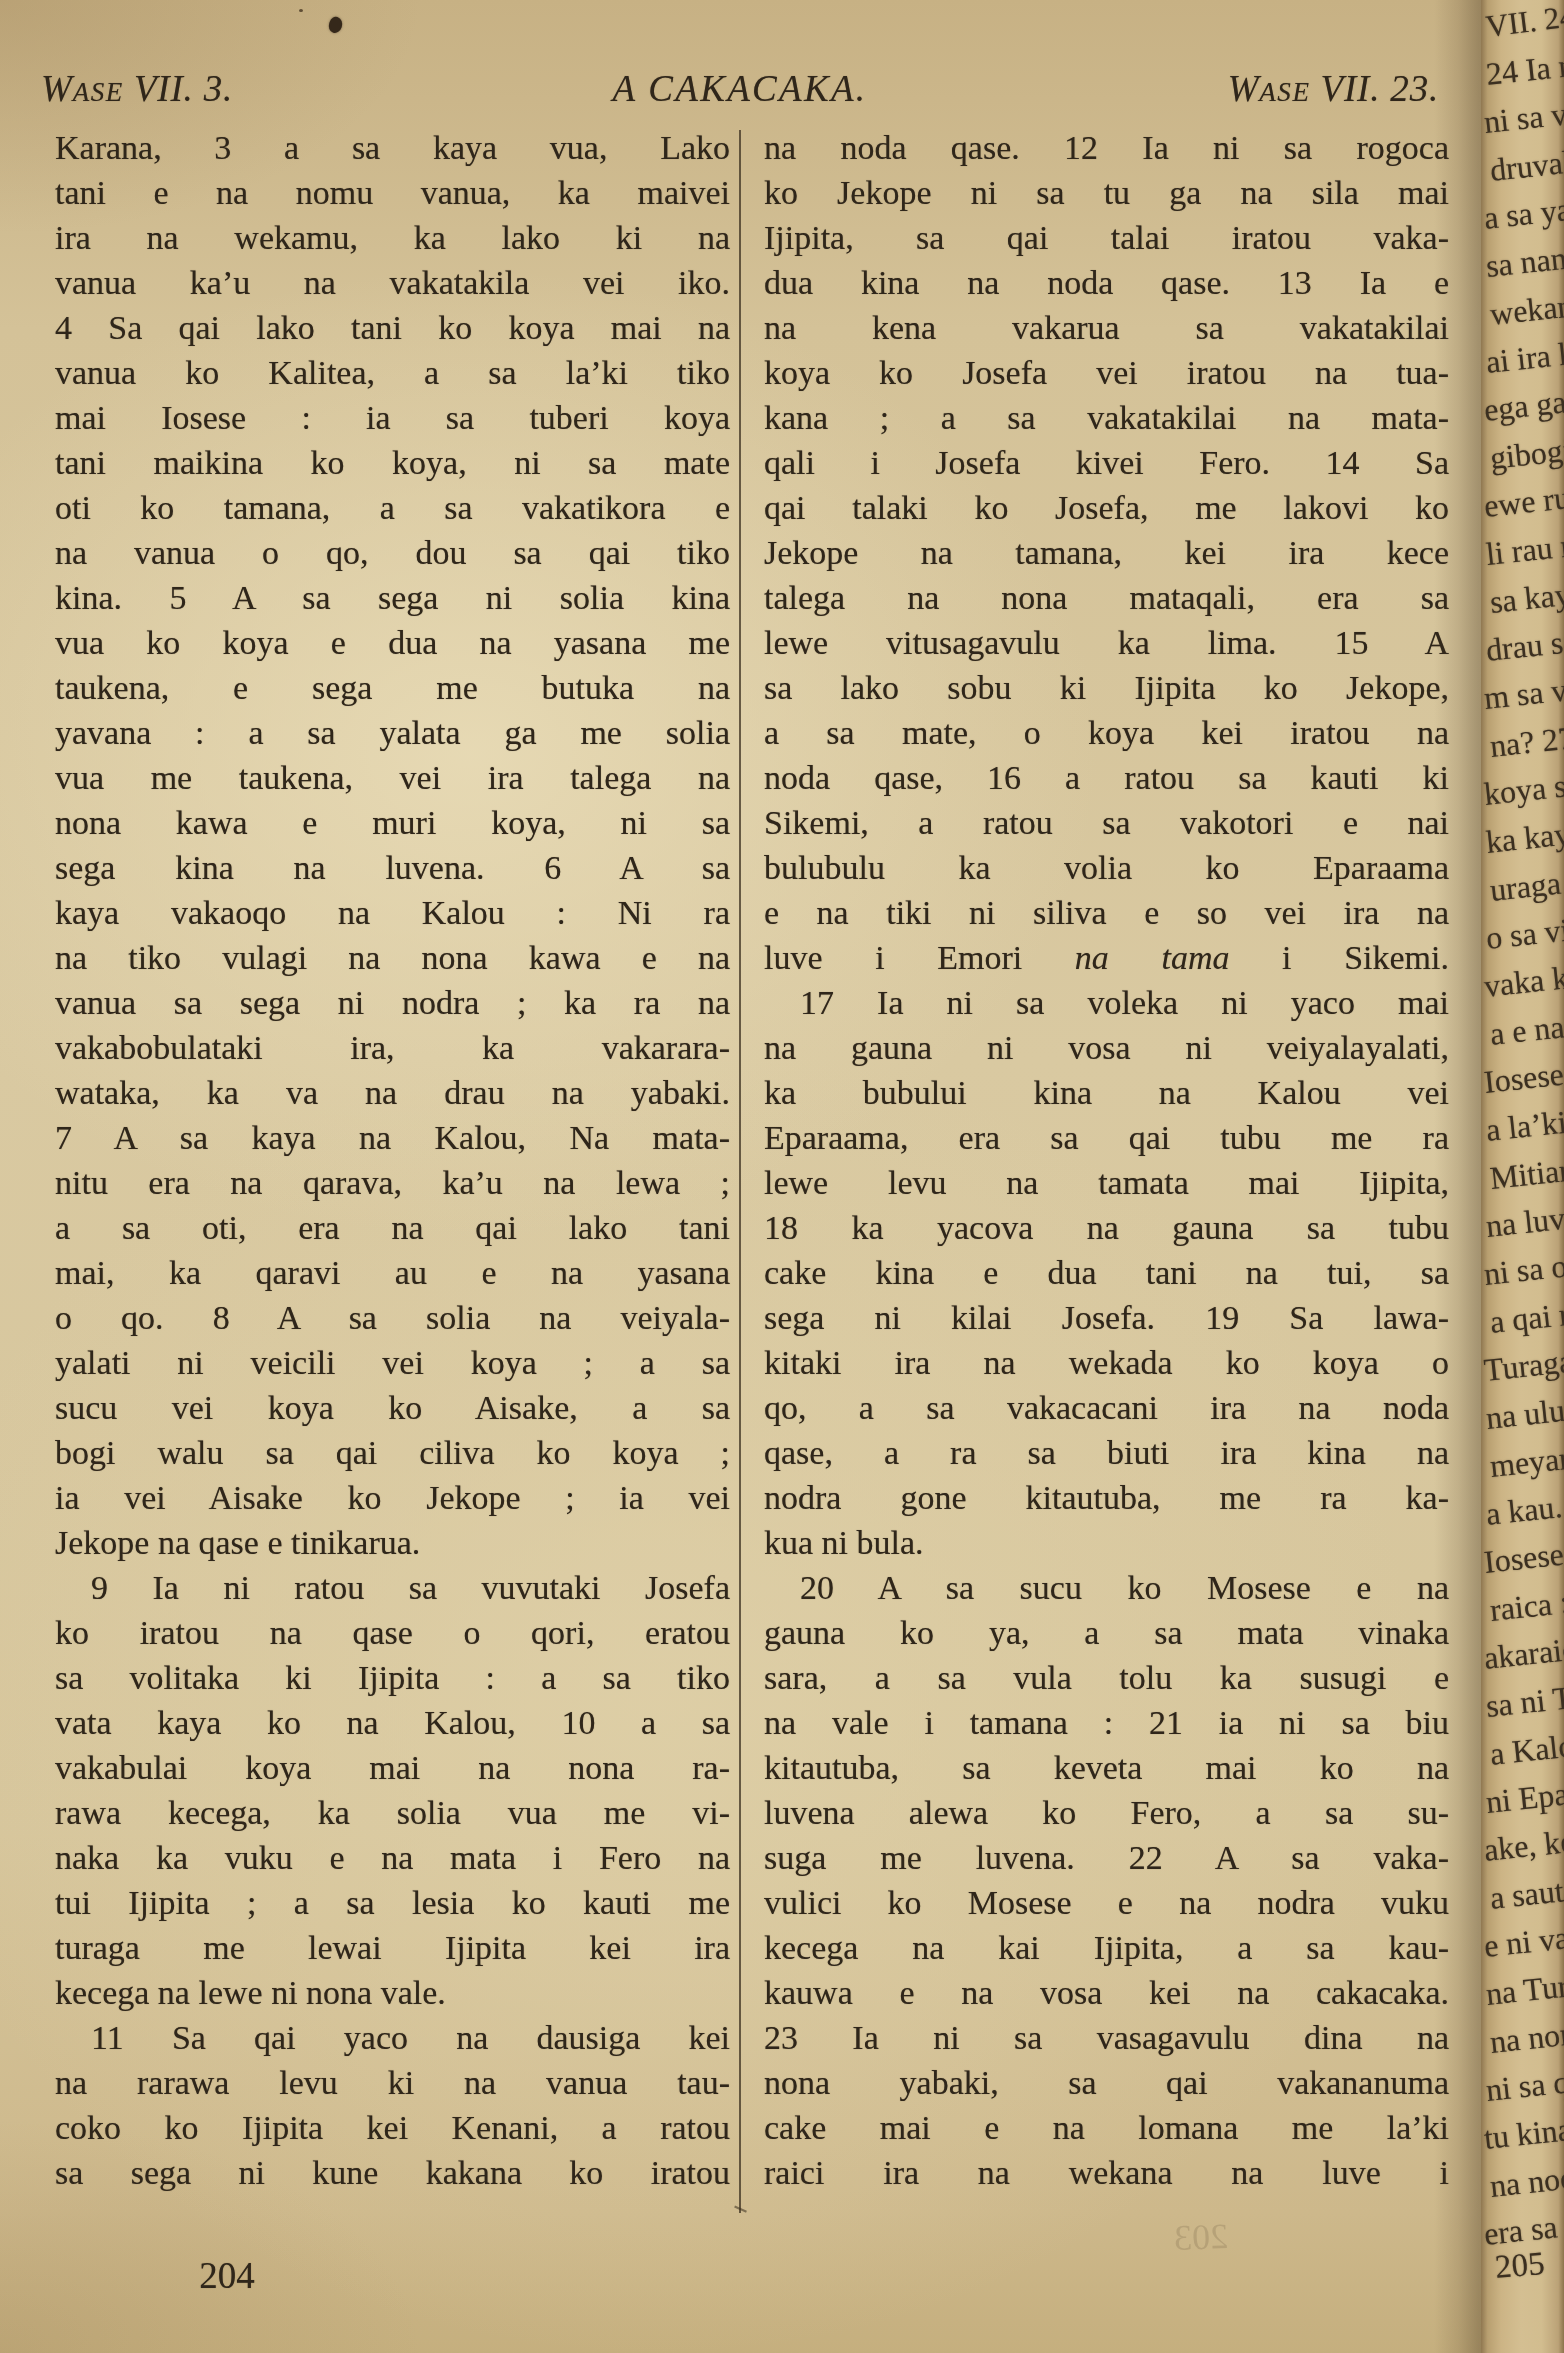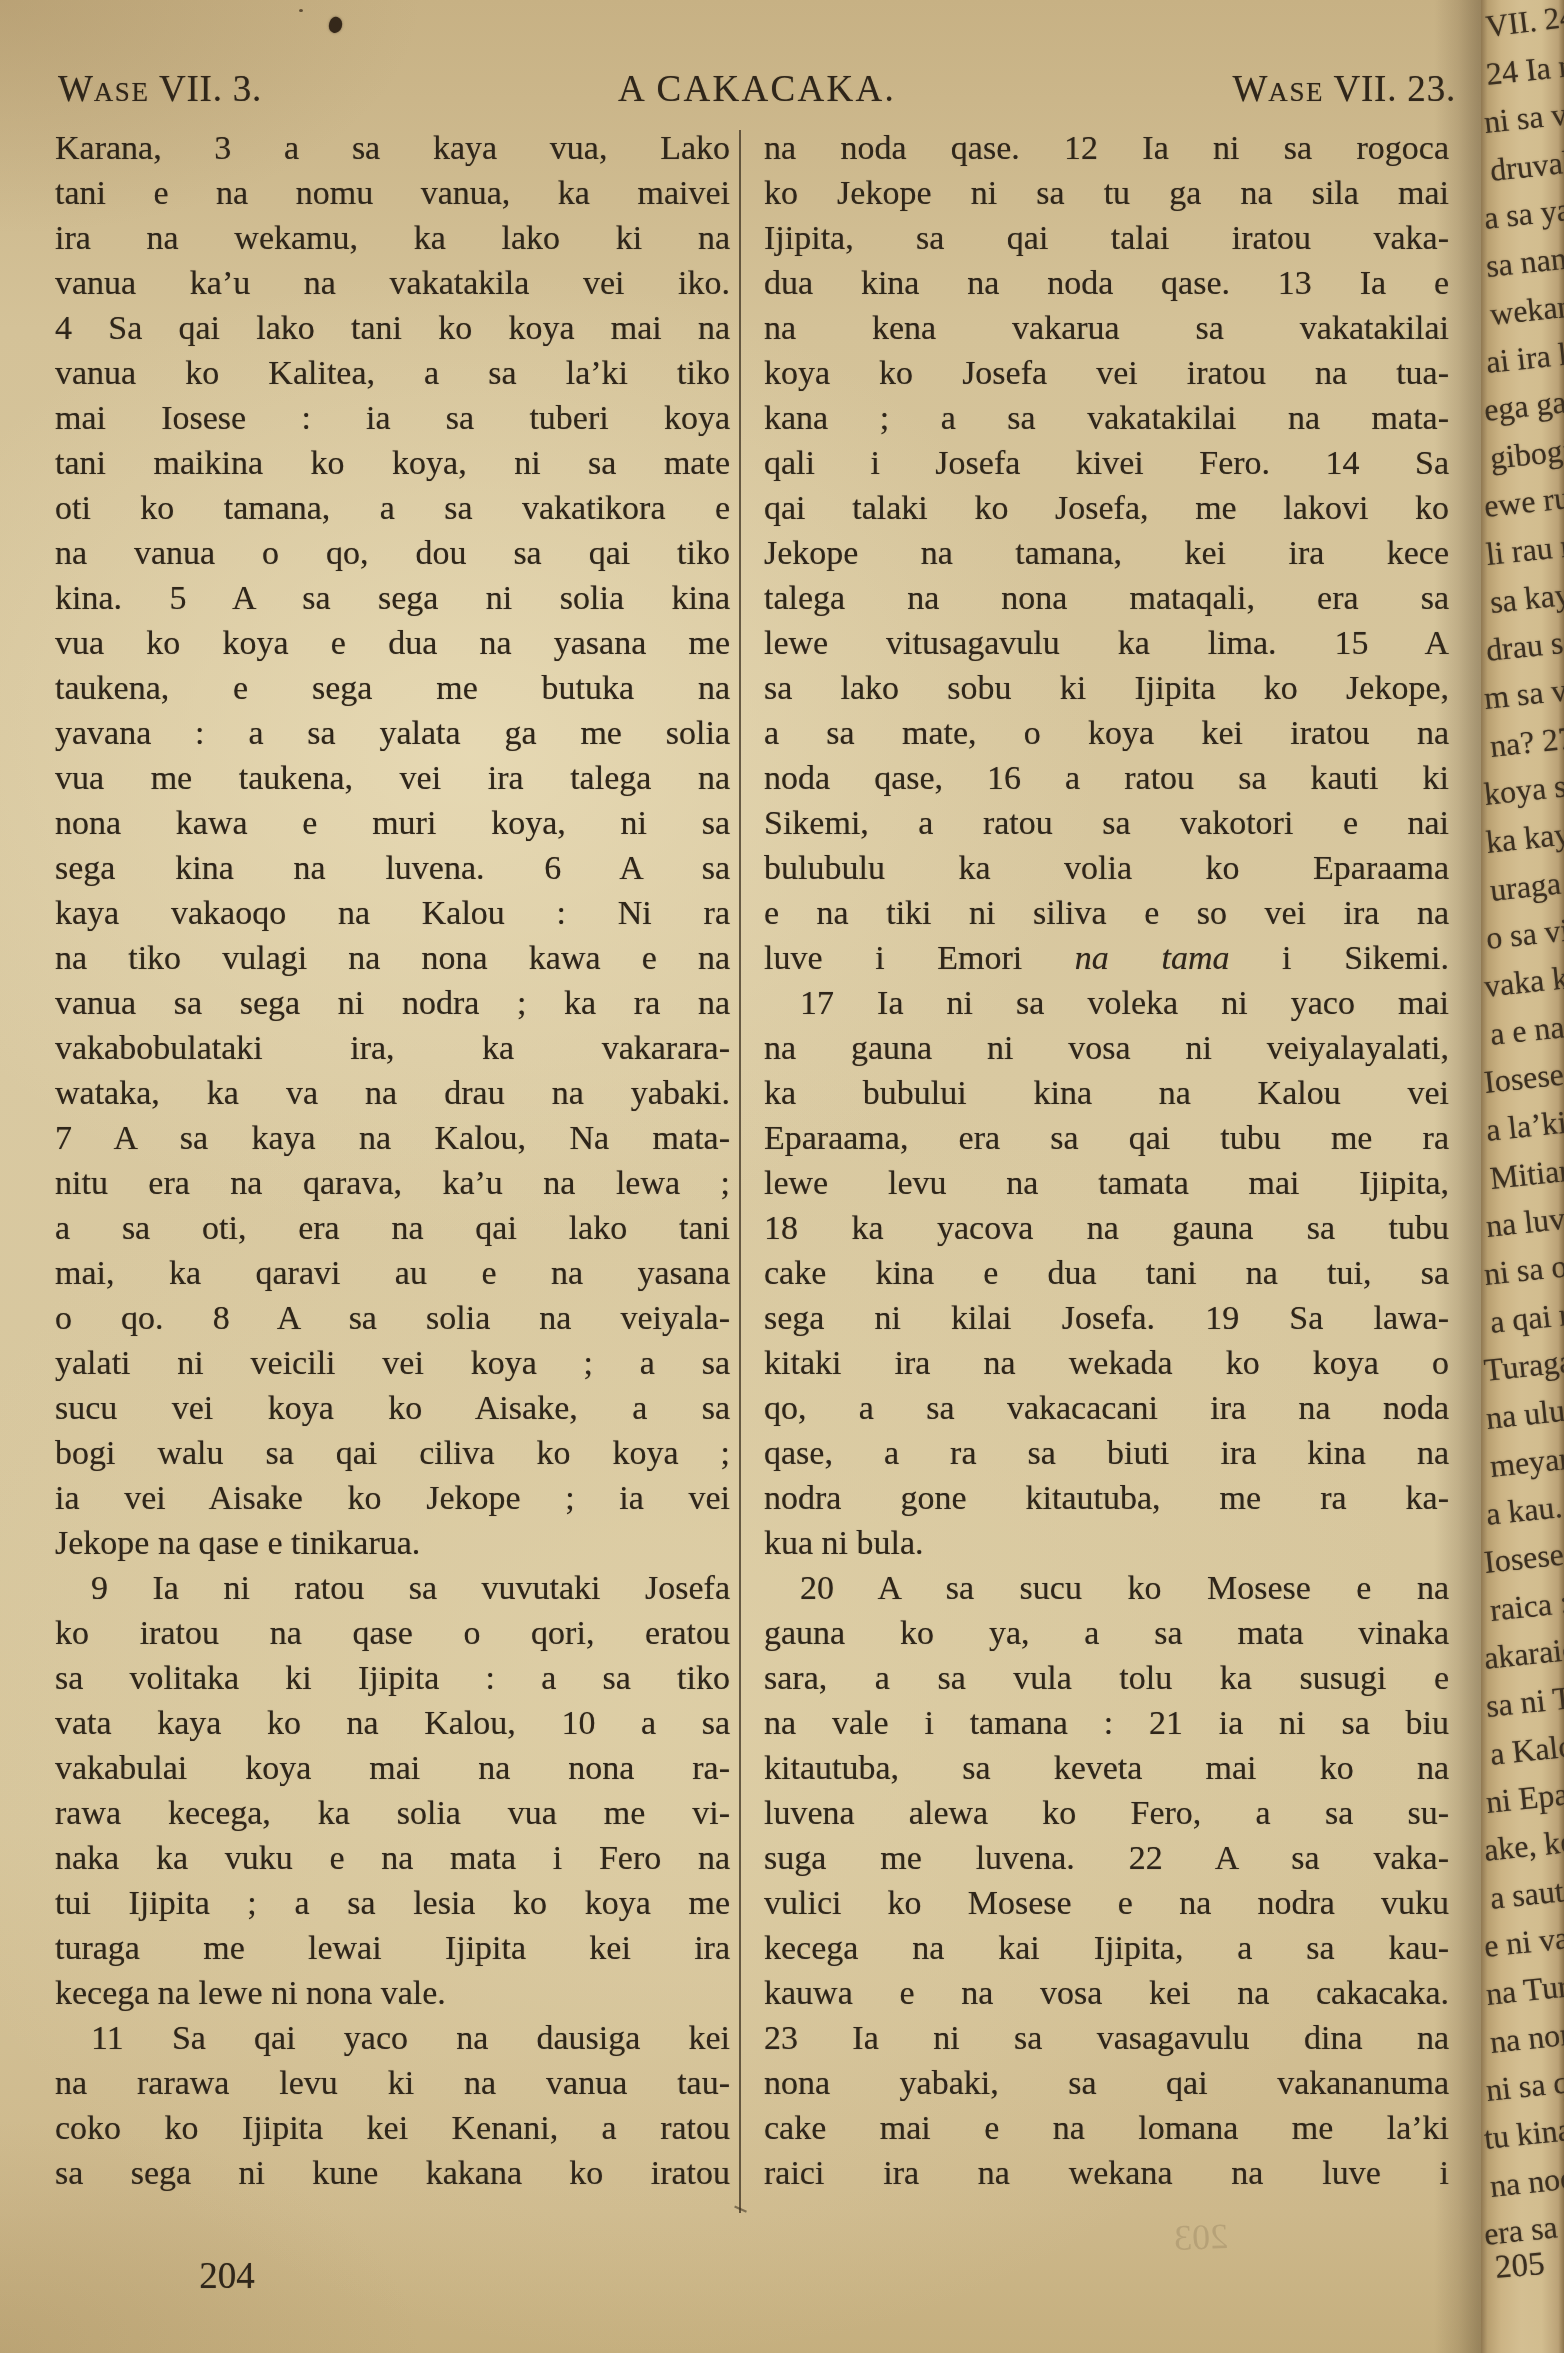--- a/index.html
+++ b/index.html
@@ -12,21 +12,21 @@
       radial-gradient(704px 391px at 0% 0%, rgba(150,122,80,.28) 0%, rgba(150,122,80,0) 60%),
       radial-gradient(704px 391px at 0% 100%, rgba(150,122,80,.22) 0%, rgba(150,122,80,0) 60%),
       linear-gradient(180deg,#c7b184 0%,#d4c298 14%,#d9c9a1 45%,#d6c59b 78%,#cdb88b 94%,#c5af7e 100%);
     color:#2f261a;
   }
   .page-main{position:absolute;left:0;top:0;width:1487px;height:2354px;}
   
   .ink-blot{position:absolute;left:329px;top:17px;width:13.3px;height:16.4px;background:#35281a;border-radius:46% 54% 50% 50%;transform:rotate(18deg);box-shadow:0 0 2.3px rgba(53,40,26,.6);}
   .ink-dot{position:absolute;left:299px;top:8.6px;width:3.9px;height:3.1px;background:rgba(70,54,34,.8);border-radius:50%;}
   
-  .header{position:absolute;left:58px;top:67px;width:1398px;height:49px;font-size:37px;letter-spacing:0.8px;white-space:nowrap;}
+  .header{position:absolute;left:41px;top:67px;width:1398px;height:49px;font-size:37px;letter-spacing:0.8px;white-space:nowrap;font-style:italic;}
   .rh-left{position:absolute;left:0;top:0;}
   .rh-right{position:absolute;right:0;top:0;}
   .book-title{position:absolute;left:0;right:0;text-align:center;top:0;font-size:37px;letter-spacing:2.3px;}
   .sc{font-size:27px;letter-spacing:1.6px;}
   .header *, .page-main *{text-shadow:0 0 0.9px rgba(47,38,26,.5);}
   
   .column{position:absolute;top:125px;font-size:34px;}
   .col-left{left:55px;width:675px;}
   .col-right{left:764px;width:685px;}
   .line{height:45px;line-height:45px;text-align:justify;text-align-last:justify;white-space:normal;}
@@ -99,21 +99,21 @@
         <div class="line">bogi walu sa qai ciliva ko koya ;</div>
         <div class="line">ia vei Aisake ko Jekope ; ia vei</div>
         <div class="line endline">Jekope na qase e tinikarua.</div>
         <div class="line indent">9 Ia ni ratou sa vuvutaki Josefa</div>
         <div class="line">ko iratou na qase o qori, eratou</div>
         <div class="line">sa volitaka ki Ijipita : a sa tiko</div>
         <div class="line">vata kaya ko na Kalou, 10 a sa</div>
         <div class="line">vakabulai koya mai na nona ra-</div>
         <div class="line">rawa kecega, ka solia vua me vi-</div>
         <div class="line">naka ka vuku e na mata i Fero na</div>
-        <div class="line">tui Ijipita ; a sa lesia ko koya me</div>
+        <div class="line">tui Ijipita ; a sa lesia ko kauti me</div>
         <div class="line">turaga me lewai Ijipita kei ira</div>
         <div class="line endline">kecega na lewe ni nona vale.</div>
         <div class="line indent">11 Sa qai yaco na dausiga kei</div>
         <div class="line">na rarawa levu ki na vanua tau-</div>
         <div class="line">coko ko Ijipita kei Kenani, a ratou</div>
         <div class="line">sa sega ni kune kakana ko iratou</div>
       </div>
     <div class="col-rule"></div>
     <div class="rule-tick"></div>
     <div class="column col-right" id="col-right">

